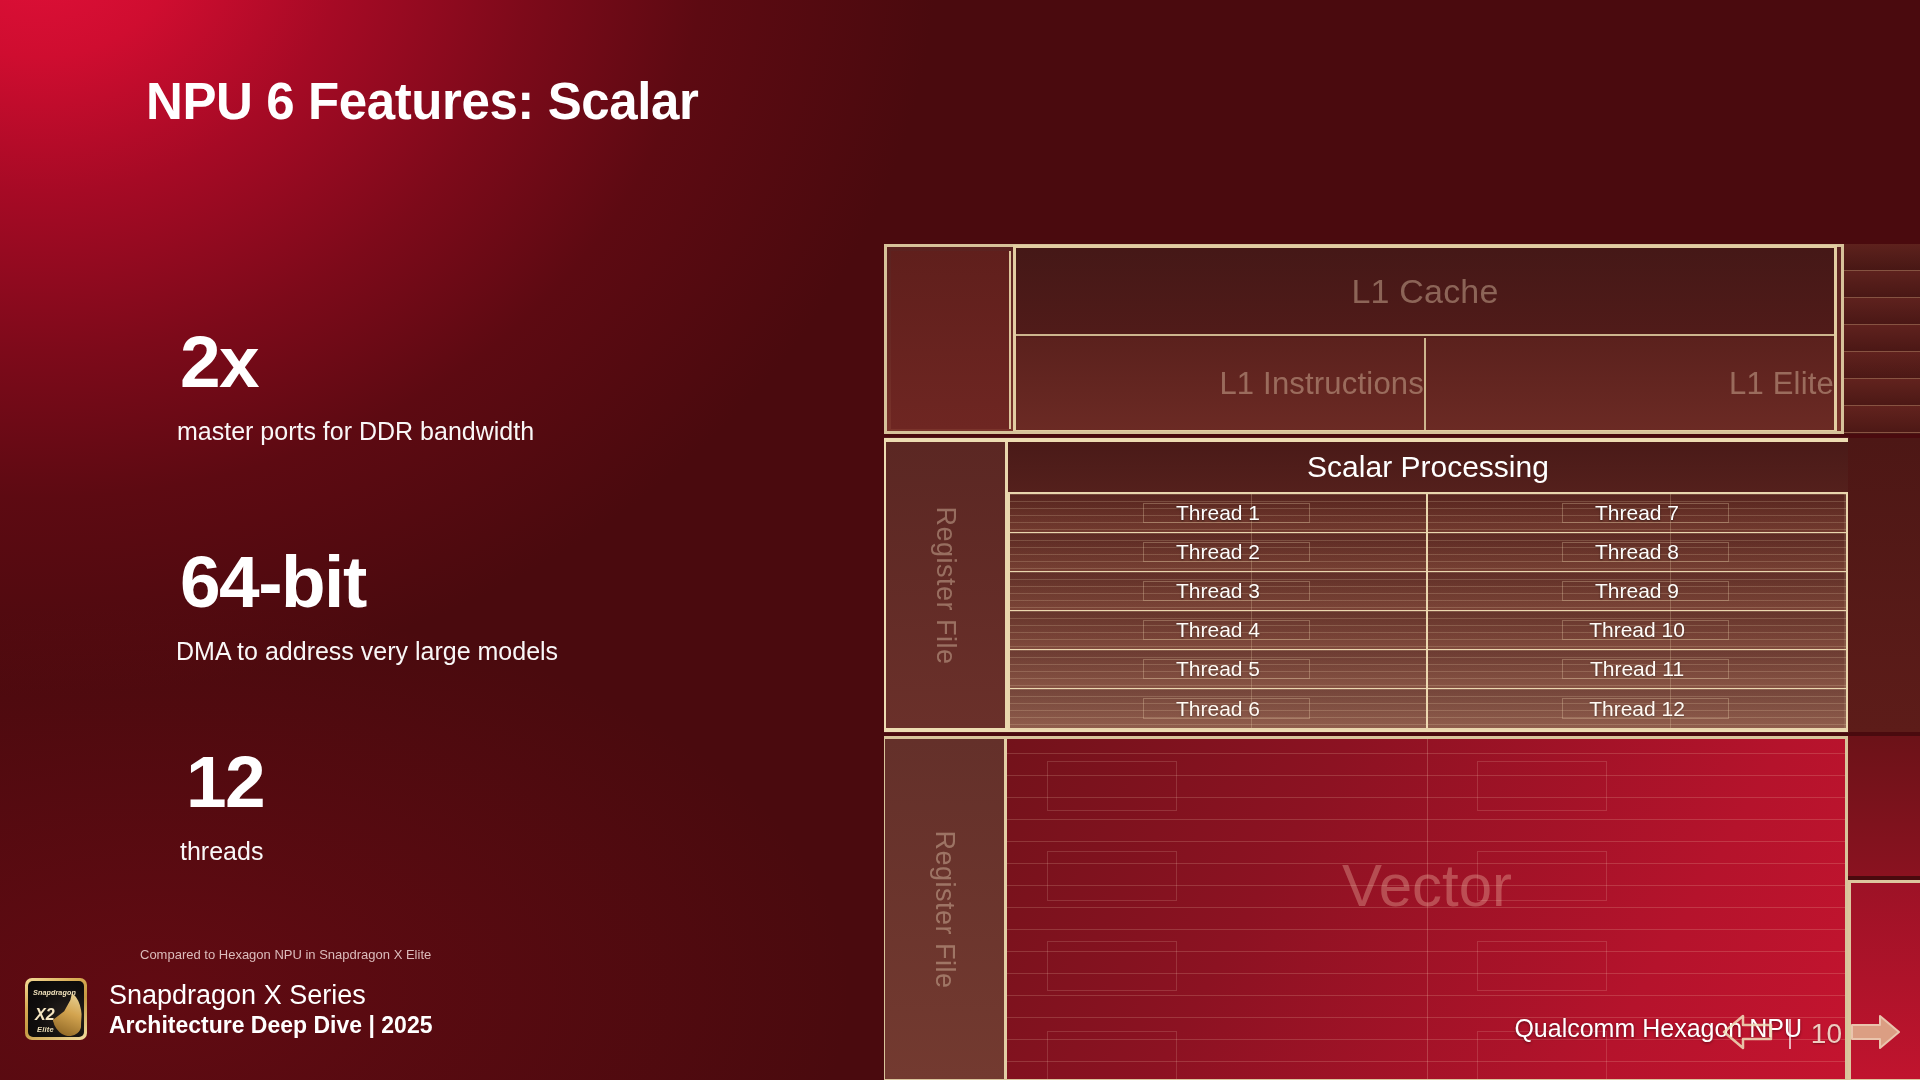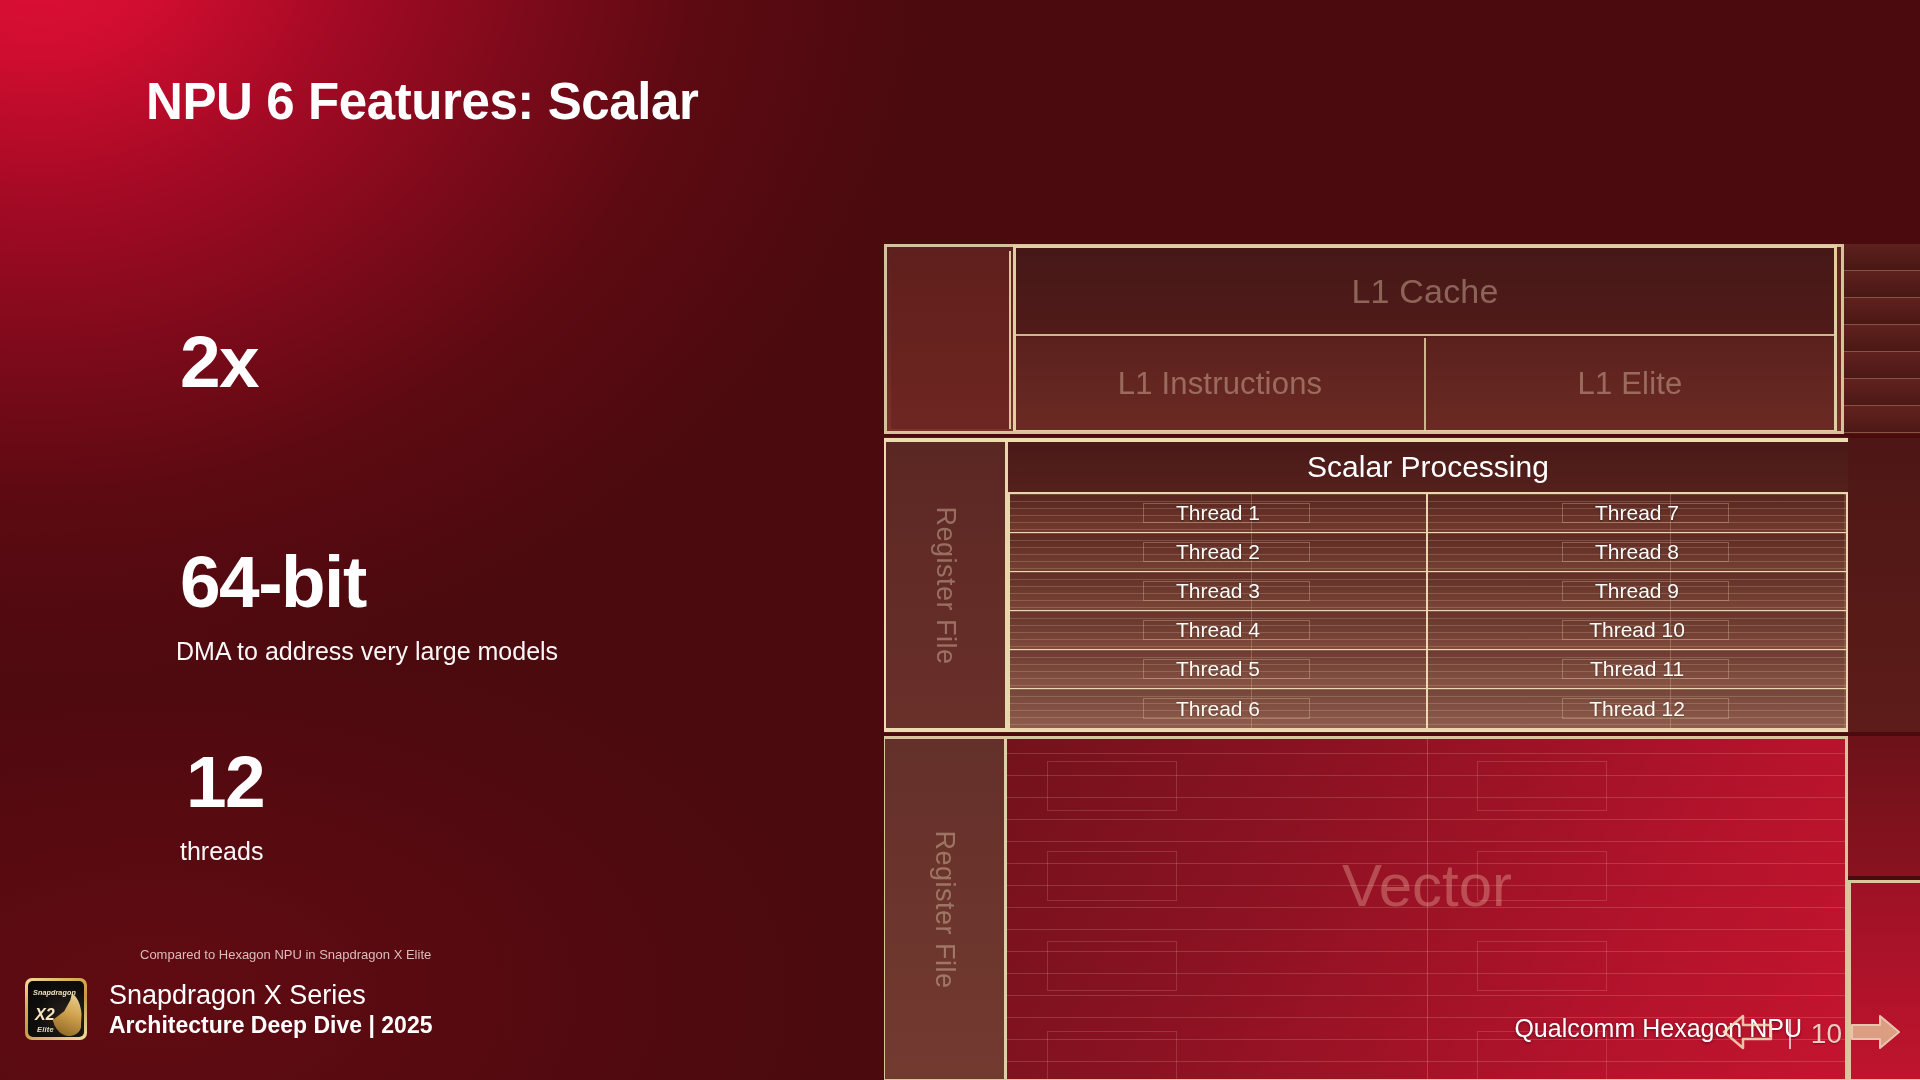--- a/index.html
+++ b/index.html
@@ -117,21 +117,21 @@
     background:linear-gradient(180deg,#4e1c1a 0%,#5c201c 100%);
   }
   #l1-cache-row {
     left:0; top:0; width:100%; height:88px;
     display:flex; align-items:center; justify-content:center;
     background:linear-gradient(180deg,#451817 0%,#501b19 100%);
     border-bottom:2px solid #cdb58e;
   }
   #l1-sub-row { left:0; top:90px; width:100%; height:92px; display:flex; }
   #l1-sub-row .half {
-    flex:1; display:flex; align-items:center; justify-content:center;
+    flex:1; display:flex; align-items:center; justify-content:flex-end;
     background:linear-gradient(180deg,#5b211d 0%,#6b2a24 100%);
   }
   #l1-sub-row .half:first-child { border-right:2px solid #cdb58e; }
   .ghost-label {
     color:rgba(232,206,176,.42); font-weight:500; letter-spacing:.2px;
   }
   #lbl-l1cache { font-size:34px; }
   .lbl-l1sub { font-size:31px; }
 
   
@@ -271,20 +271,21 @@
 </style>
 </head>
 <body>
 
 <div id="slide">
 
   <div id="title">NPU 6 Features: Scalar</div>
 
   <div class="stat" id="stat-0">
     <div class="big">2x</div>
+    <div class="sub">master ports for DDR bandwidth</div>
   </div>
   <div class="stat" id="stat-1">
     <div class="big">64-bit</div>
     <div class="sub">DMA to address very large models</div>
   </div>
   <div class="stat" id="stat-2">
     <div class="big">12</div>
     <div class="sub">threads</div>
   </div>
 

